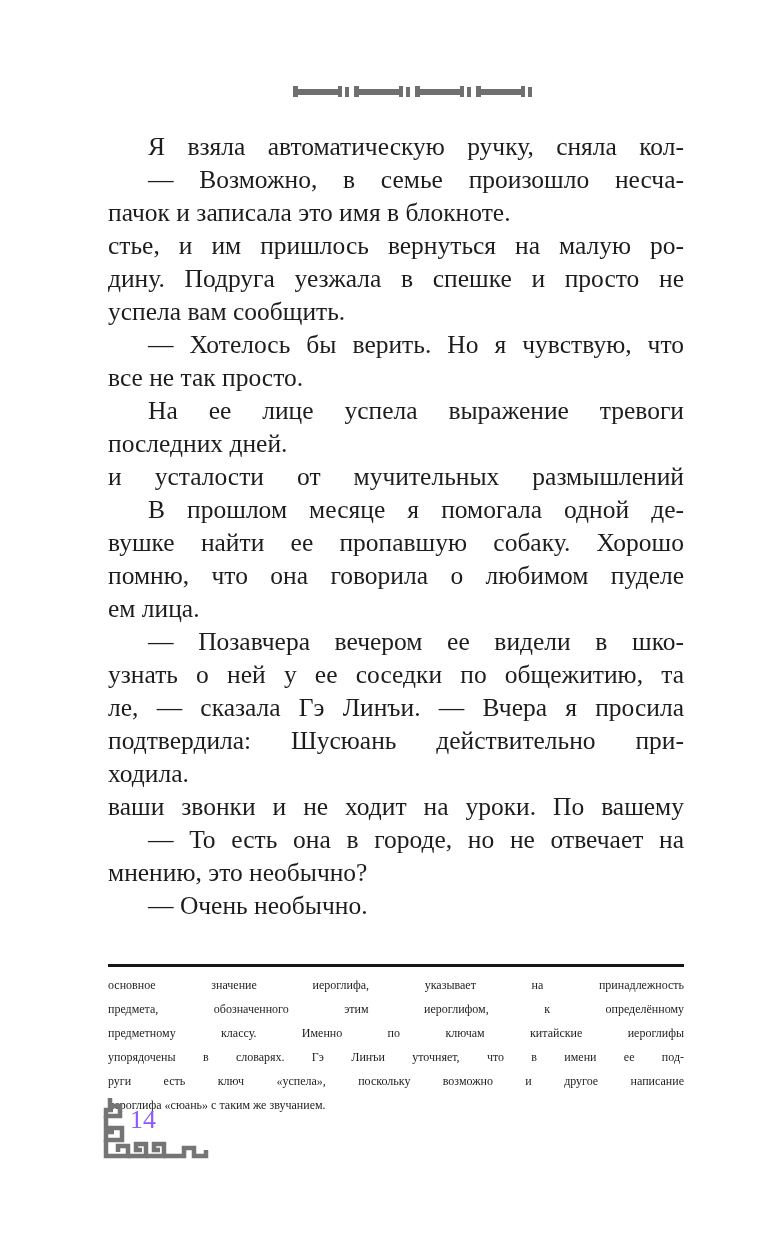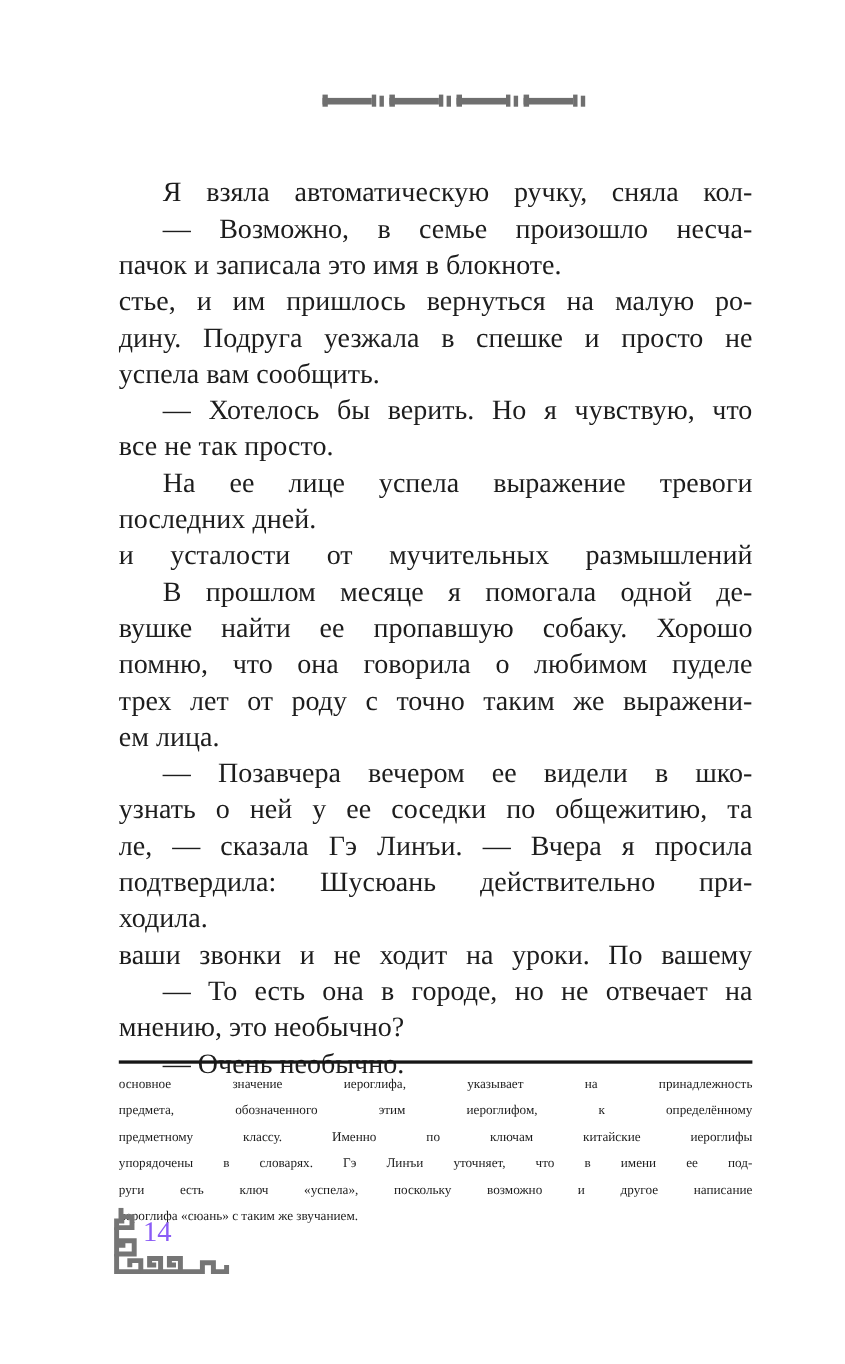--- a/index.html
+++ b/index.html
@@ -20,21 +20,20 @@
   }
 
   
   .body-text {
     position: absolute;
     left: 108px; top: 130px;
     width: 576px;
     font-size: 25.5px;
     line-height: 33px;
     color: #1d1d1d;
-    margin-top: 28px;
   }
   .line {
     height: 33px;
     overflow: hidden;
     text-align: justify;
     text-align-last: justify;
   }
   .line.last { text-align-last: auto; }
   .line.indent { text-indent: 40px; }
 
@@ -123,21 +122,20 @@
     <div class="line indent">— Хотелось бы верить. Но я чувствую, что</div>
     <div class="line last">все не так просто.</div>
 
     <div class="line indent">На ее лице успела выражение тревоги</div>
     <div class="line last">последних дней.</div>
     <div class="line">и усталости от мучительных размышлений</div>
 
     <div class="line indent">В прошлом месяце я помогала одной де-</div>
     <div class="line">вушке найти ее пропавшую собаку. Хорошо</div>
     <div class="line">помню, что она говорила о любимом пуделе</div>
-    <div class="line">трех лет от роду с точно таким же выражени-</div>
     <div class="line last">ем лица.</div>
 
     <div class="line indent">— Позавчера вечером ее видели в шко-</div>
     <div class="line">узнать о ней у ее соседки по общежитию, та</div>
     <div class="line">ле, — сказала Гэ Линъи. — Вчера я просила</div>
     <div class="line">подтвердила: Шусюань действительно при-</div>
     <div class="line last">ходила.</div>
 
     <div class="line">ваши звонки и не ходит на уроки. По вашему</div>
     <div class="line indent">— То есть она в городе, но не отвечает на</div>

